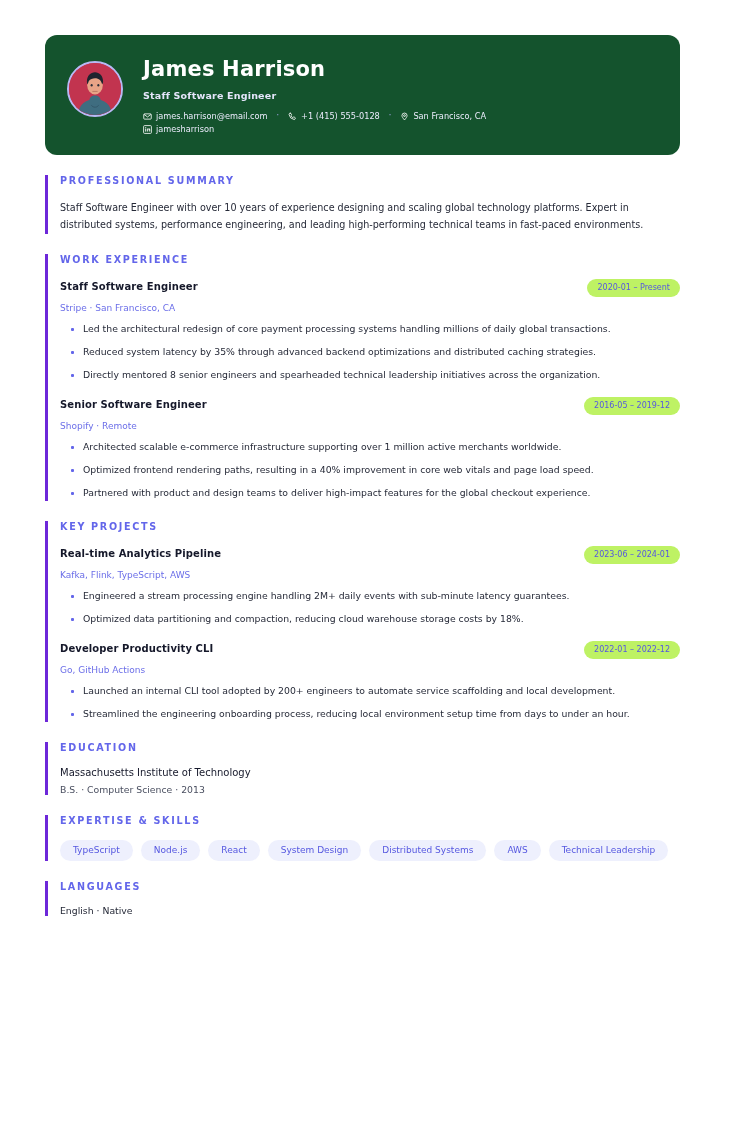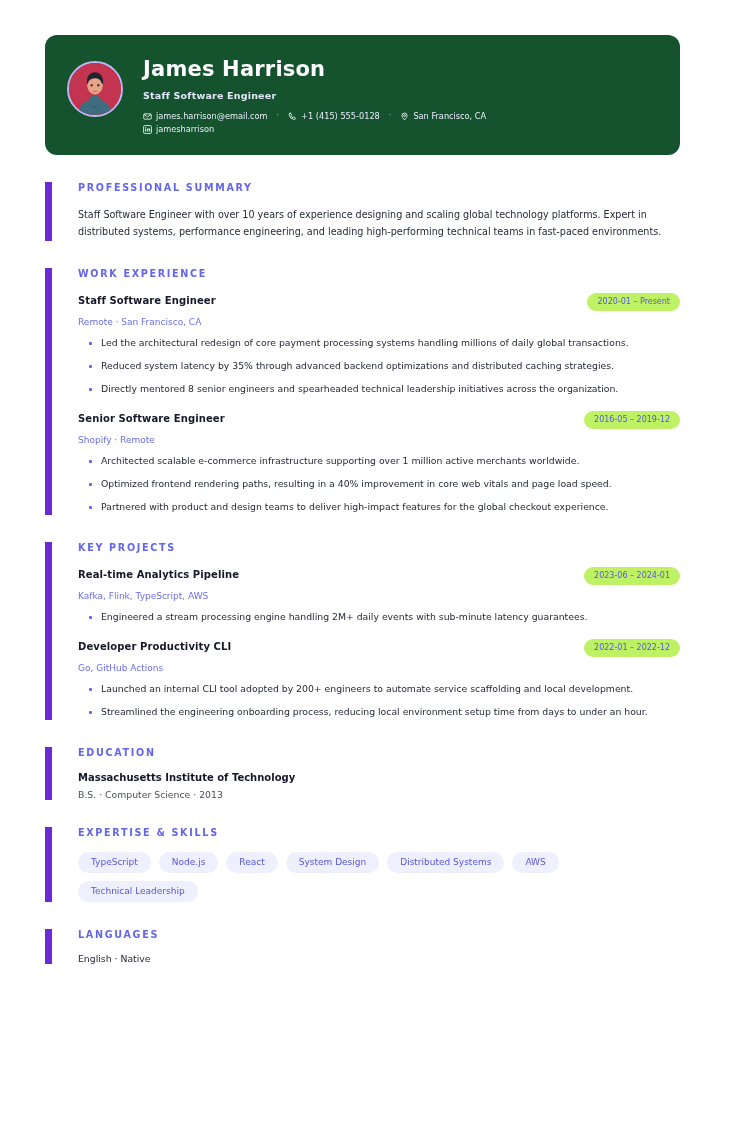--- a/index.html
+++ b/index.html
@@ -90,23 +90,23 @@
     display: inline-flex;
     align-items: center;
     justify-content: center;
     width: 9px;
     height: 9px;
   }
   .c-icon svg { display: block; }
 
   
   .section {
-    border-left: 7px solid #6d28d9;
-    padding-left: 26px;
-    margin-top: 27px;
+    border-left: 3px solid #6d28d9;
+    padding-left: 12px;
+    margin-top: 20px;
   }
 
   .section-title {
     font-size: 9.6px;
     font-weight: bold;
     color: #6366ea;
     letter-spacing: 1.7px;
     text-transform: uppercase;
   }
 
@@ -172,21 +172,21 @@
     width: 3px;
     height: 3px;
     background: #6366ea;
     border-radius: 1px;
     margin-top: 7px;
   }
 
   
   .edu-school {
     font-size: 10px;
-    font-weight: bold;
+    font-weight: normal;
     color: #15182a;
     margin-top: 14px;
   }
   .edu-meta {
     font-size: 9.3px;
     color: #4a4f60;
     margin-top: 6px;
   }
 
   
@@ -298,21 +298,21 @@
   </div>
 
   <div class="section">
     <div class="section-title">Work Experience</div>
 
     <div class="entry">
       <div class="entry-head">
         <div class="entry-title">Staff Software Engineer</div>
         <div class="date-badge">2020-01 – Present</div>
       </div>
-      <div class="entry-meta">Remote · San Francisco, CA</div>
+      <div class="entry-meta">Stripe · San Francisco, CA</div>
       <div class="bullets">
         <div class="bullet">
           <span class="bullet-dot"></span>
           <span>Led the architectural redesign of core payment processing systems handling millions of daily global transactions.</span>
         </div>
         <div class="bullet">
           <span class="bullet-dot"></span>
           <span>Reduced system latency by 35% through advanced backend optimizations and distributed caching strategies.</span>
         </div>
         <div class="bullet">
@@ -351,20 +351,24 @@
     <div class="entry">
       <div class="entry-head">
         <div class="entry-title">Real-time Analytics Pipeline</div>
         <div class="date-badge">2023-06 – 2024-01</div>
       </div>
       <div class="entry-meta">Kafka, Flink, TypeScript, AWS</div>
       <div class="bullets">
         <div class="bullet">
           <span class="bullet-dot"></span>
           <span>Engineered a stream processing engine handling 2M+ daily events with sub-minute latency guarantees.</span>
+        </div>
+        <div class="bullet">
+          <span class="bullet-dot"></span>
+          <span>Optimized data partitioning and compaction, reducing cloud warehouse storage costs by 18%.</span>
         </div>
       </div>
     </div>
 
     <div class="entry">
       <div class="entry-head">
         <div class="entry-title">Developer Productivity CLI</div>
         <div class="date-badge">2022-01 – 2022-12</div>
       </div>
       <div class="entry-meta">Go, GitHub Actions</div>

